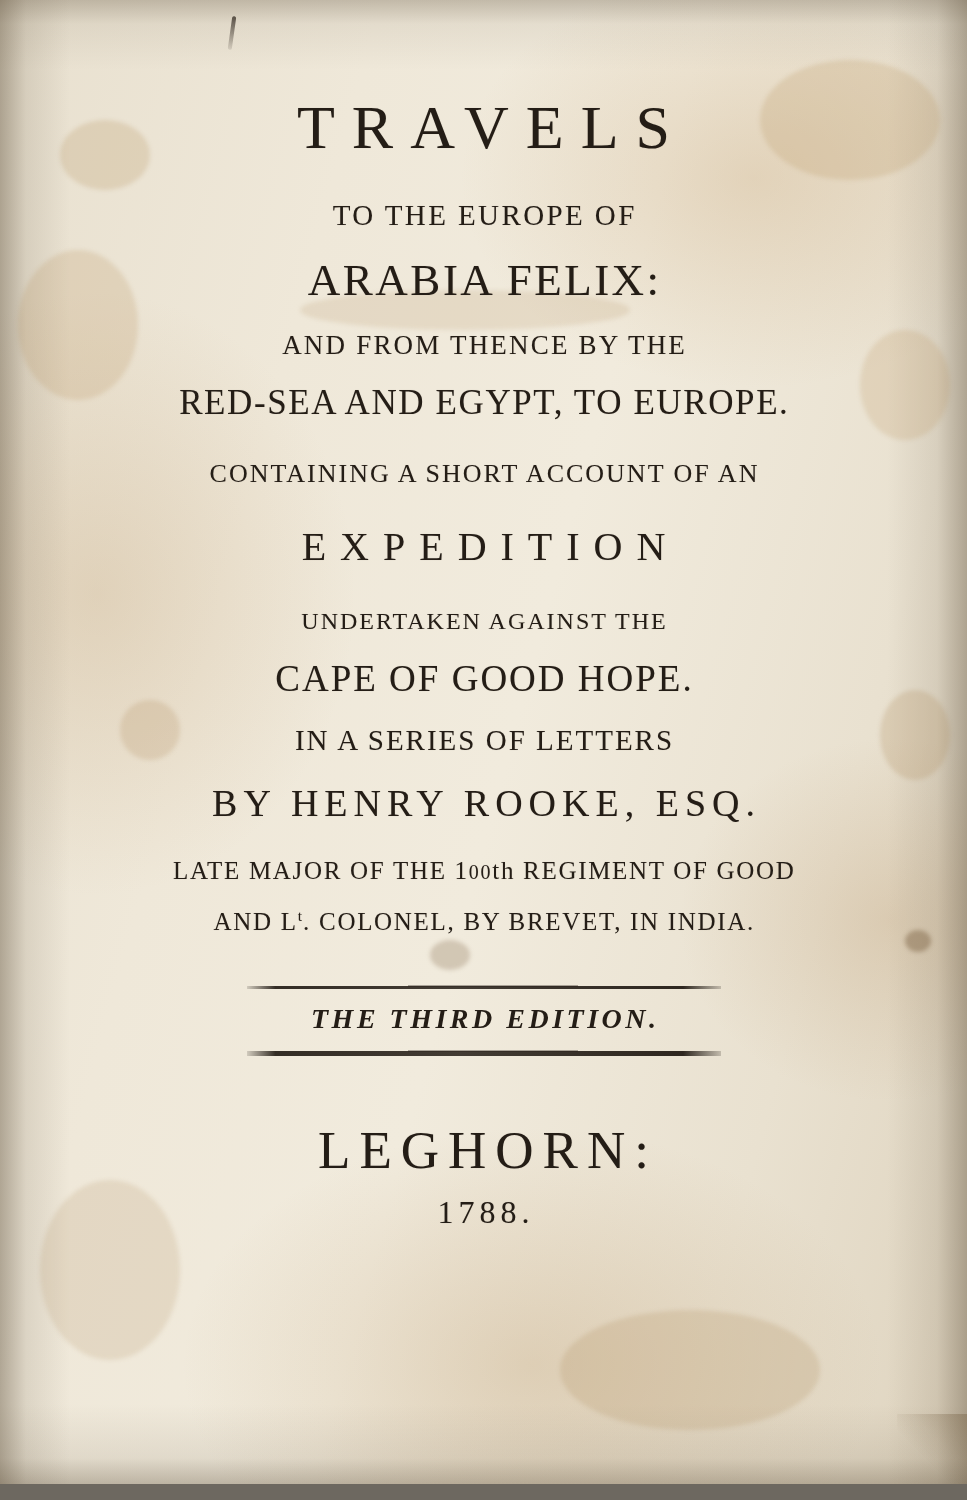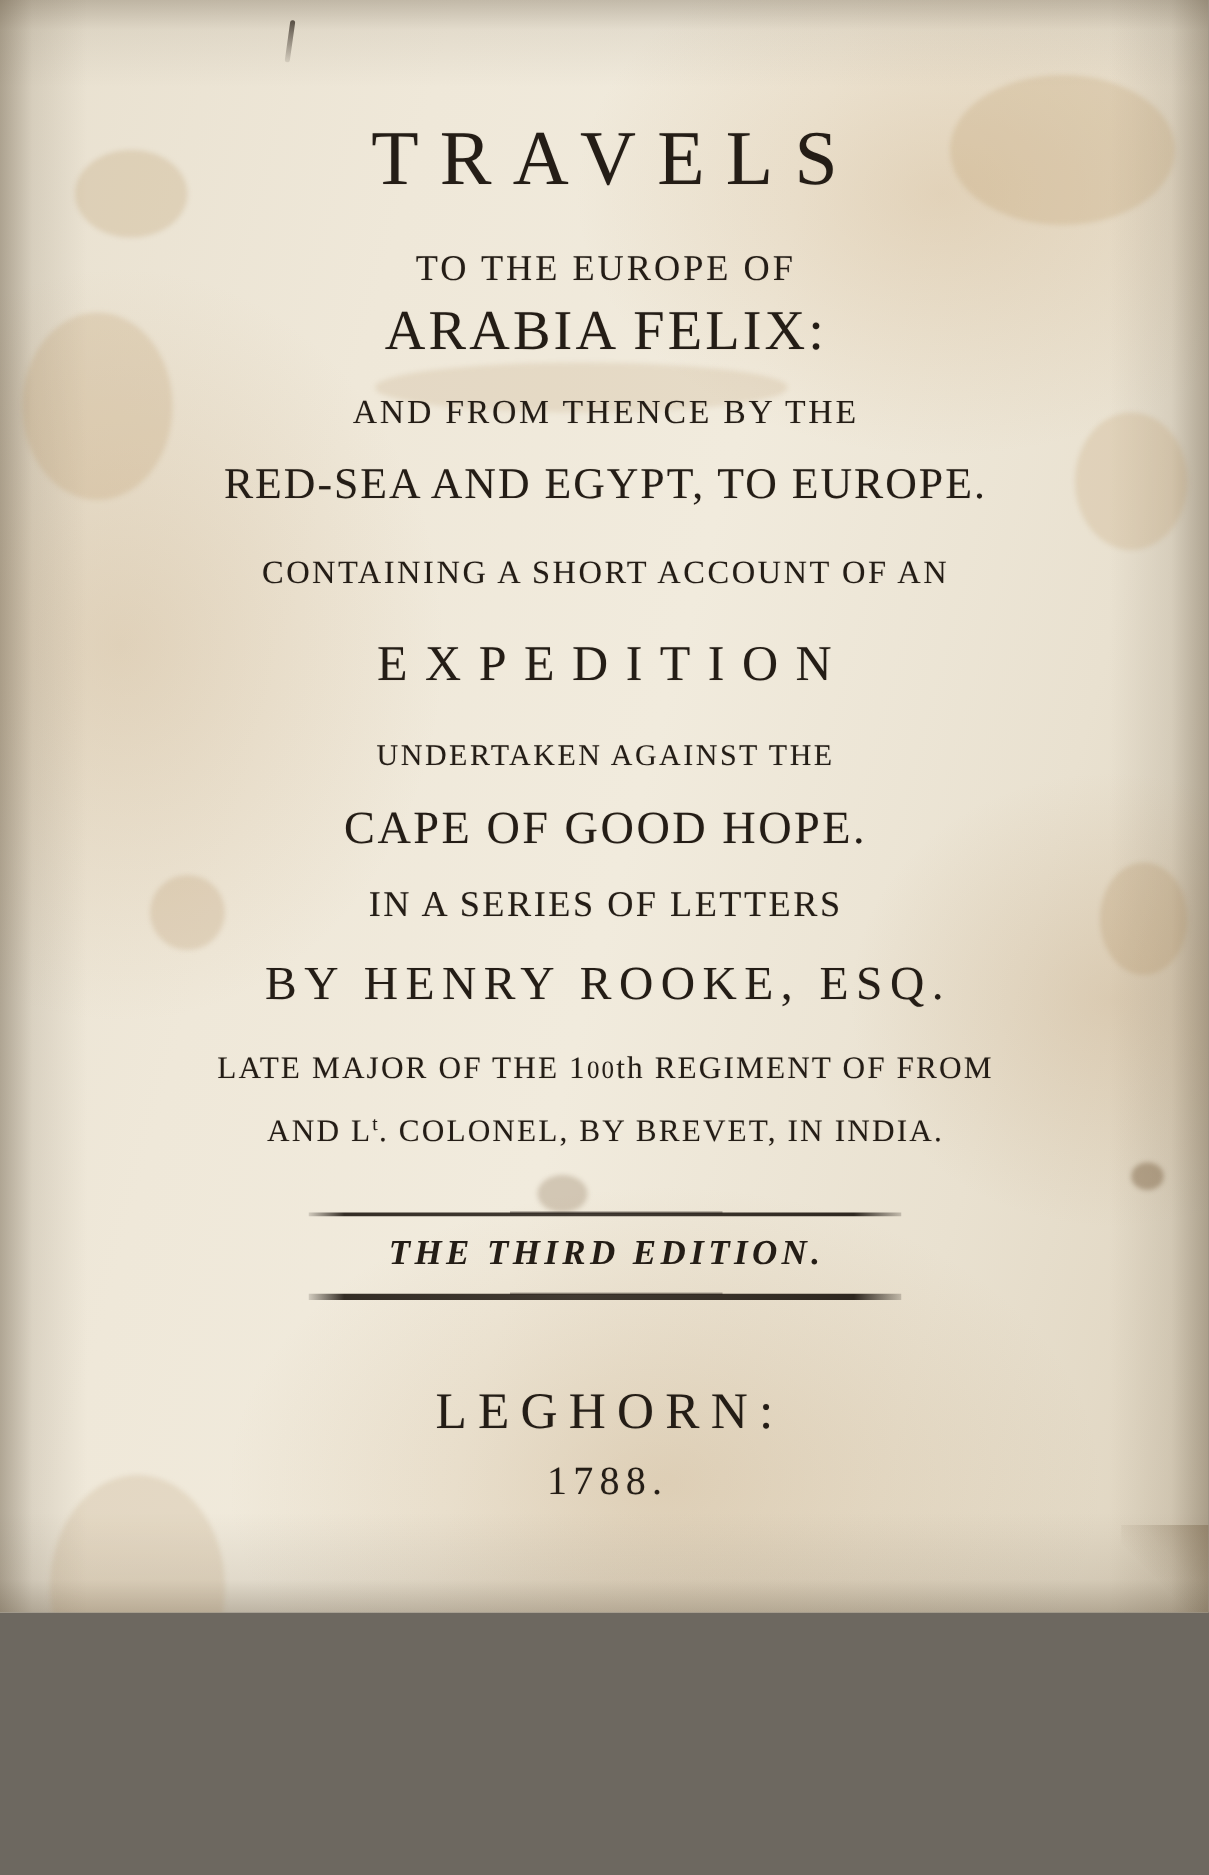--- a/index.html
+++ b/index.html
@@ -10,21 +10,21 @@
   body {
     width: 967px;
     height: 1500px;
     overflow: hidden;
     font-family: "Liberation Serif", serif;
   }
 
   #page {
     position: relative;
     width: 967px;
-    height: 1290px;
+    height: 1484px;
     background:
       radial-gradient(ellipse 420px 300px at 78% 12%, rgba(196,160,112,0.30), rgba(196,160,112,0) 70%),
       radial-gradient(ellipse 360px 420px at 10% 40%, rgba(190,157,113,0.28), rgba(190,157,113,0) 72%),
       radial-gradient(ellipse 500px 340px at 55% 92%, rgba(186,152,106,0.30), rgba(186,152,106,0) 70%),
       radial-gradient(ellipse 300px 260px at 92% 62%, rgba(183,148,104,0.26), rgba(183,148,104,0) 70%),
       linear-gradient(105deg, #e8e0cf 0%, #efe8d9 28%, #f1ebdd 52%, #e9e1d0 78%, #ded3be 100%);
     overflow: hidden;
   }
 
   
@@ -70,21 +70,21 @@
   }
   .l-sub1 {
     font-size: 29px;
     letter-spacing: 2.4px;
     margin-top: 36px;
     text-indent: 2.4px;
   }
   .l-sub2 {
     font-size: 45px;
     letter-spacing: 2.5px;
-    margin-top: 6px;
+    margin-top: 22px;
     text-indent: 2.5px;
     text-align: center;
   }
   .l-sub3 {
     font-size: 27px;
     letter-spacing: 2.2px;
     margin-top: 24px;
     text-indent: 2.2px;
   }
   .l-sub4 {
@@ -178,21 +178,21 @@
   .l-edition {
     font-size: 28px;
     letter-spacing: 3.5px;
     font-weight: bold;
     font-style: italic;
     margin: 14px 0 16px 0;
     text-indent: 3.5px;
   }
 
   .l-city {
-    font-size: 41px;
+    font-size: 53px;
     letter-spacing: 9px;
     margin-top: 64px;
     text-indent: 9px;
   }
   .l-printed {
     font-size: 27px;
     letter-spacing: 6px;
     margin-top: 26px;
     text-indent: 6px;
   }
@@ -254,21 +254,21 @@
     <span class="line l-sub2">ARABIA FELIX:</span>
     <span class="line l-sub3">AND FROM THENCE BY THE</span>
     <span class="line l-sub4">RED-SEA AND EGYPT, TO EUROPE.</span>
     <span class="line l-sub5">CONTAINING A SHORT ACCOUNT OF AN</span>
     <span class="line l-expedition">EXPEDITION</span>
     <span class="line l-sub6">UNDERTAKEN AGAINST THE</span>
     <span class="line l-sub7">CAPE OF GOOD HOPE.</span>
     <span class="line l-sub8">IN A SERIES OF LETTERS</span>
     <span class="line l-author">BY HENRY ROOKE, ESQ.</span>
 
-    <span class="line l-sub9"><span>LATE MAJOR OF THE 1</span><span style="font-size:0.8em;">00</span><span>th REGIMENT OF FROM</span></span>
+    <span class="line l-sub9"><span>LATE MAJOR OF THE 1</span><span style="font-size:0.8em;">00</span><span>th REGIMENT OF GOOD</span></span>
 
     <span class="line l-sub10"><span>AND L</span><sup class="ord">t</sup><span>. COLONEL, BY BREVET, IN INDIA.</span></span>
 
     <div class="rule-block">
       <div class="rule"></div>
       <div class="l-edition">THE THIRD EDITION.</div>
       <div class="rule thick"></div>
     </div>
 
     <span class="line l-city">LEGHORN:</span>

